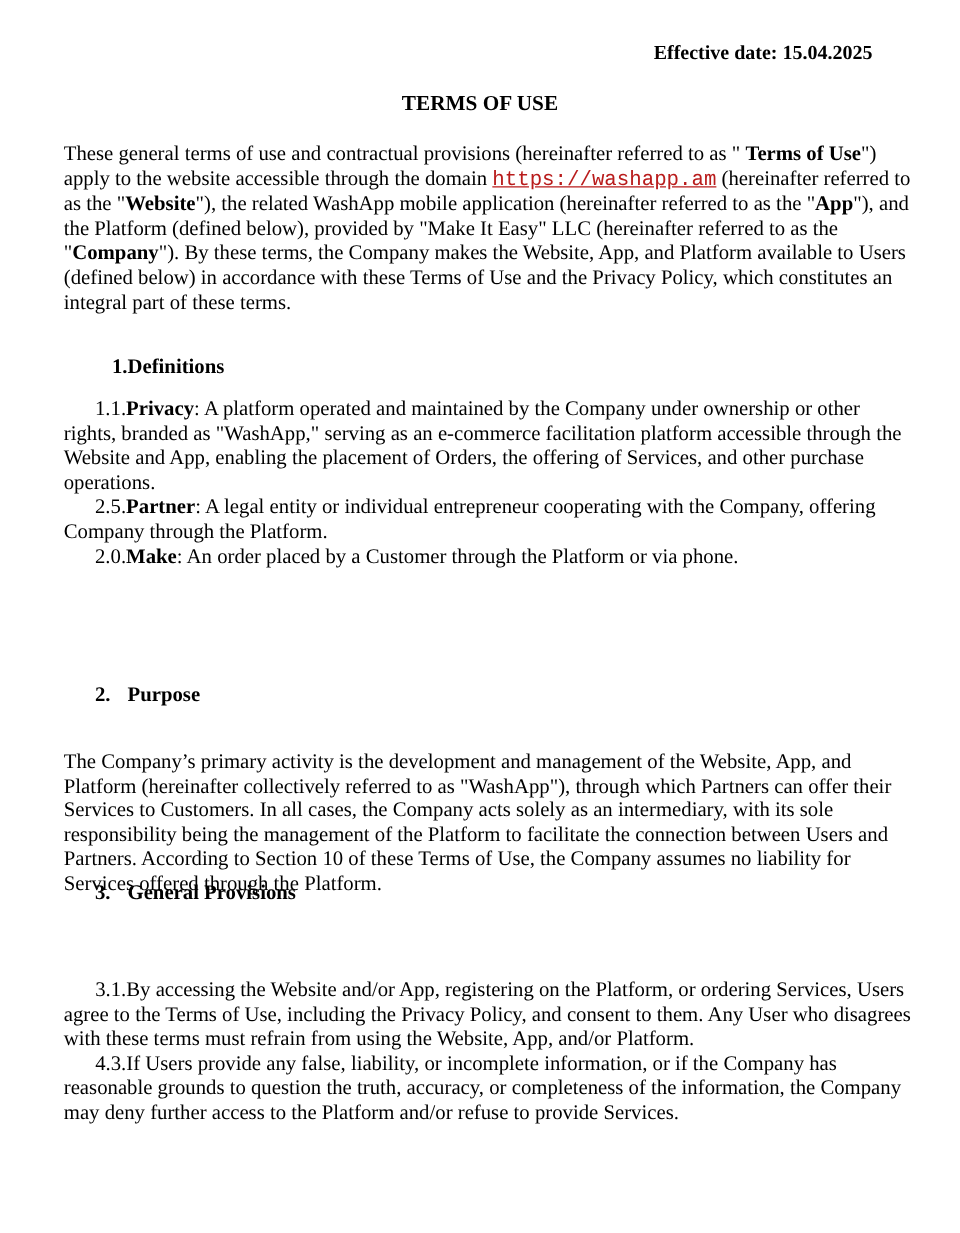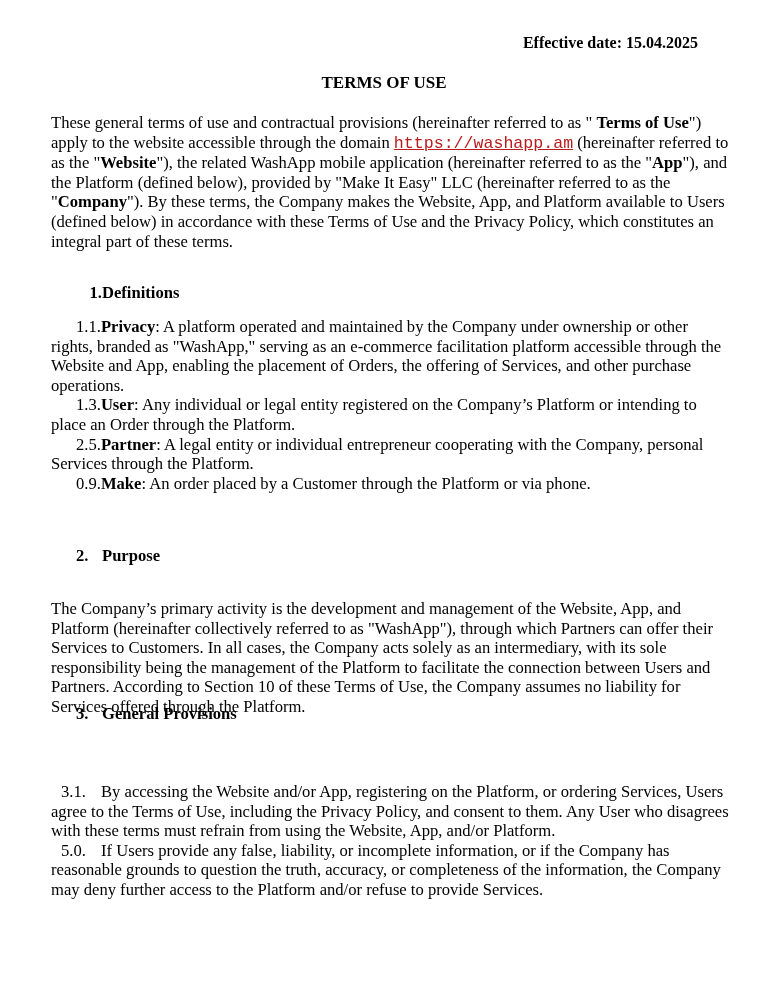--- a/index.html
+++ b/index.html
@@ -26,48 +26,47 @@
     a.link { color: #b91c1c; text-decoration: underline; font-family: Liberation Mono, monospace; }
     .heading {
       position: absolute; left: 76px; font-weight: bold; white-space: nowrap;
     }
     .heading .num { display: inline-block; width: 26px; }
     .def-list { top: 317px; }
     .def-item { text-indent: 25px; }
     .purpose { top: 599px; }
     .gp-list { top: 782px; }
     .gp-item { text-indent: 10px; }
-    .gp-item .n { display: inline-block; width: 40px; text-indent: 0; }
+    .gp-item .n { display: inline-block; width: 40px; text-indent: 0; text-align: right; }
   </style>
 </head>
 <body>
 
 <div class="page">
 
   <div class="effective">Effective date: 15.04.2025</div>
   <div class="title">TERMS OF USE</div>
 
   <p class="block intro"><span>These general terms of use and contractual provisions (hereinafter referred to as " </span><b>Terms of Use</b><span>") apply to the website accessible through the domain </span><a class="link" href="#">https://washapp.am</a><span> (hereinafter referred to as the "</span><b>Website</b><span>"), the related WashApp mobile application (hereinafter referred to as the "</span><b>App</b><span>"), and the Platform (defined below), provided by "Make It Easy" LLC (hereinafter referred to as the "</span><b>Company</b><span>"). By these terms, the Company makes the Website, App, and Platform available to Users (defined below) in accordance with these Terms of Use and the Privacy Policy, which constitutes an integral part of these terms.</span></p>
 
   <div class="heading" style="top:283px;text-align:right;">
     <span class="num">1.</span><span>Definitions</span>
   </div>
   <div class="block def-list">
     <p class="def-item"><span>1.1.</span><b>Privacy</b><span>: A platform operated and maintained by the Company under ownership or other rights, branded as "WashApp," serving as an e-commerce facilitation platform accessible through the Website and App, enabling the placement of Orders, the offering of Services, and other purchase operations.</span></p>
-    <p class="def-item"><span>1.3.</span><b>User</b><span>: Any individual or legal entity registered on the Company’s Platform or intending to place an Order through the Platform.</span></p>
-    <p class="def-item"><span>2.5.</span><b>Partner</b><span>: A legal entity or individual entrepreneur cooperating with the Company, personal Services through the Platform.</span></p>
-    <p class="def-item"><span>0.9.</span><b>Make</b><span>: An order placed by a Customer through the Platform or via phone.</span></p>
+    <p class="def-item"><span>2.5.</span><b>Partner</b><span>: A legal entity or individual entrepreneur cooperating with the Company, offering Company through the Platform.</span></p>
+    <p class="def-item"><span>2.0.</span><b>Make</b><span>: An order placed by a Customer through the Platform or via phone.</span></p>
   </div>
 
   <div class="heading" style="top:546px;">
     <span class="num">2.</span><span>Purpose</span>
   </div>
   <p class="block purpose">The Company’s primary activity is the development and management of the Website, App, and Platform (hereinafter collectively referred to as "WashApp"), through which Partners can offer their Services to Customers. In all cases, the Company acts solely as an intermediary, with its sole responsibility being the management of the Platform to facilitate the connection between Users and Partners. According to Section 10 of these Terms of Use, the Company assumes no liability for Services offered through the Platform.</p>
 
   <div class="heading" style="top:704px;">
     <span class="num">3.</span><span>General Provisions</span>
   </div>
   <div class="block gp-list">
     <p class="gp-item"><span class="n">3.1.</span><span>By accessing the Website and/or App, registering on the Platform, or ordering Services, Users agree to the Terms of Use, including the Privacy Policy, and consent to them. Any User who disagrees with these terms must refrain from using the Website, App, and/or Platform.</span></p>
-    <p class="gp-item"><span class="n">5.0.</span><span>If Users provide any false, liability, or incomplete information, or if the Company has reasonable grounds to question the truth, accuracy, or completeness of the information, the Company may deny further access to the Platform and/or refuse to provide Services.</span></p>
+    <p class="gp-item"><span class="n">4.3.</span><span>If Users provide any false, liability, or incomplete information, or if the Company has reasonable grounds to question the truth, accuracy, or completeness of the information, the Company may deny further access to the Platform and/or refuse to provide Services.</span></p>
   </div>
 
 </div>
 
 </body></html>

